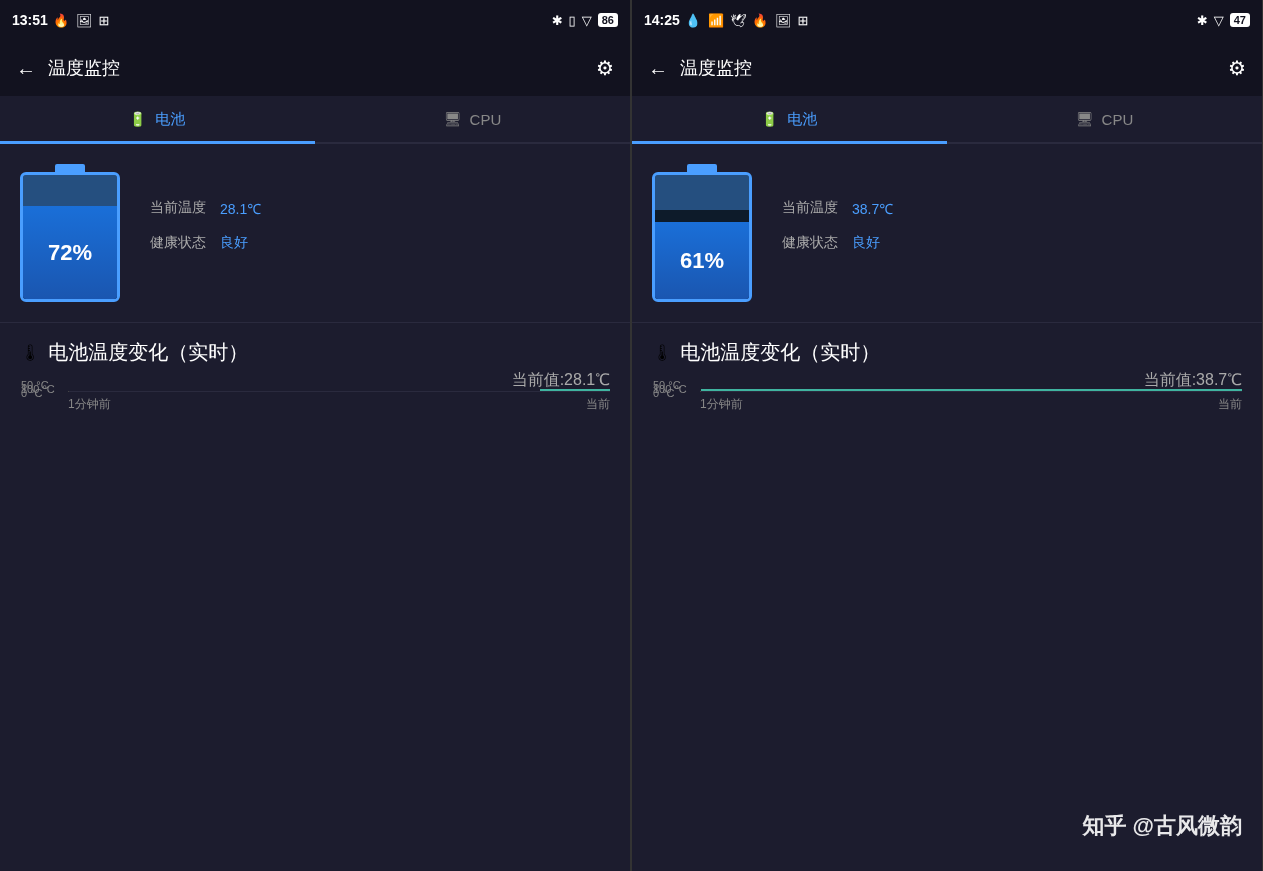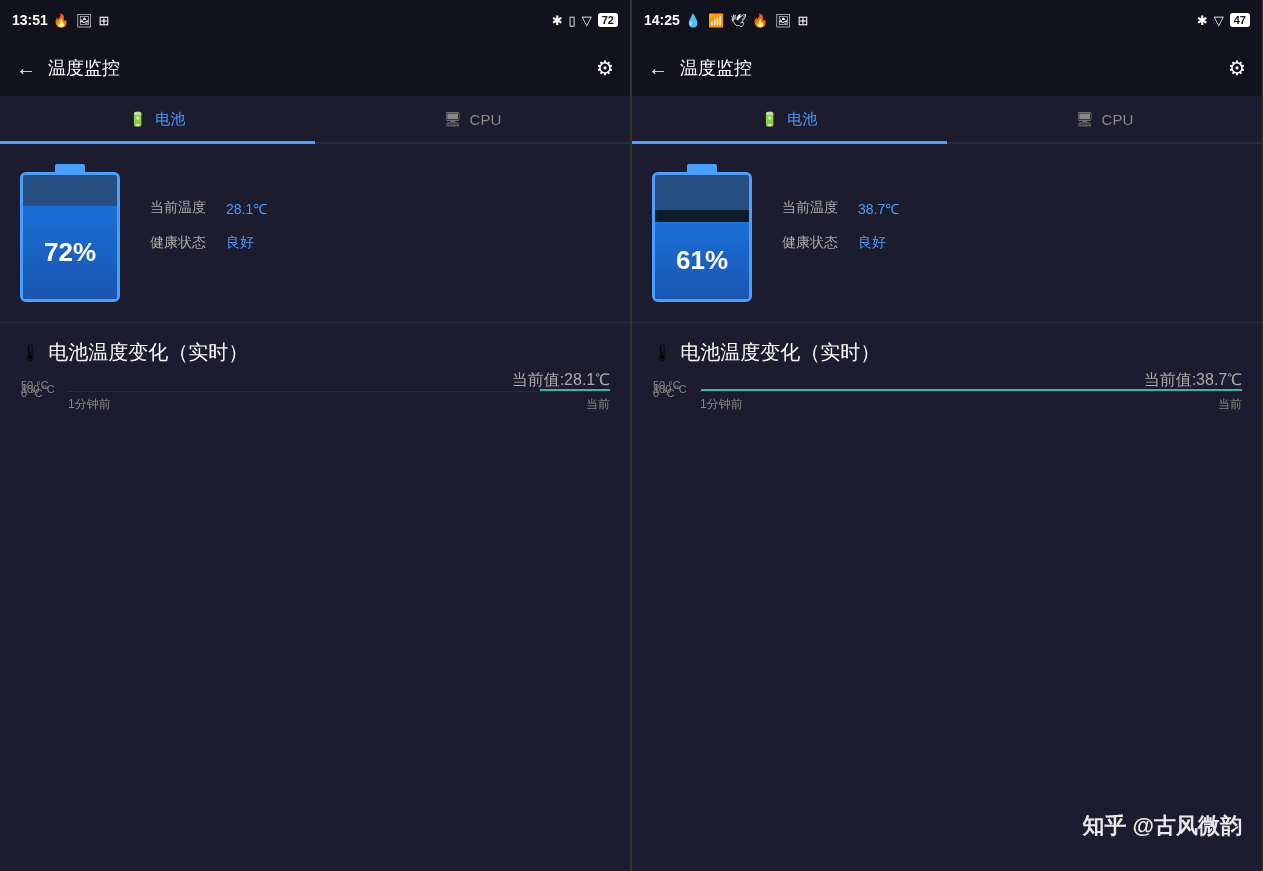--- a/index.html
+++ b/index.html
@@ -168,34 +168,34 @@
       position: absolute;
       top: 0;
       left: 0;
       right: 0;
       height: 35px;
       background: rgba(74, 158, 255, 0.4);
     }
 
     .battery-percentage {
       color: #fff;
-      font-size: 26px;
+      font-size: 22px;
       font-weight: bold;
       position: relative;
       z-index: 1;
     }
 
     .battery-info {
       flex: 1;
     }
 
     .info-row {
       display: flex;
       align-items: center;
-      gap: 20px;
+      gap: 14px;
       margin-bottom: 16px;
     }
 
     .info-label {
       color: #aaa;
       font-size: 14px;
     }
 
     .info-value {
       color: #4a9eff;
@@ -312,21 +312,21 @@
     <div class="status-left">
       <span class="status-time">13:51</span>
       <span>🔥</span>
       <span>🖼</span>
       <span>⊞</span>
     </div>
     <div class="status-right">
       <span>✱</span>
       <span>▯</span>
       <span>▽</span>
-      <span class="battery-indicator">72</span>
+      <span class="battery-indicator">86</span>
     </div>
   </div>
 
   <div class="toolbar">
     <div class="toolbar-left">
       <span class="back-arrow">←</span>
       <span class="toolbar-title">温度监控</span>
     </div>
     <span class="gear-icon">⚙</span>
   </div>

